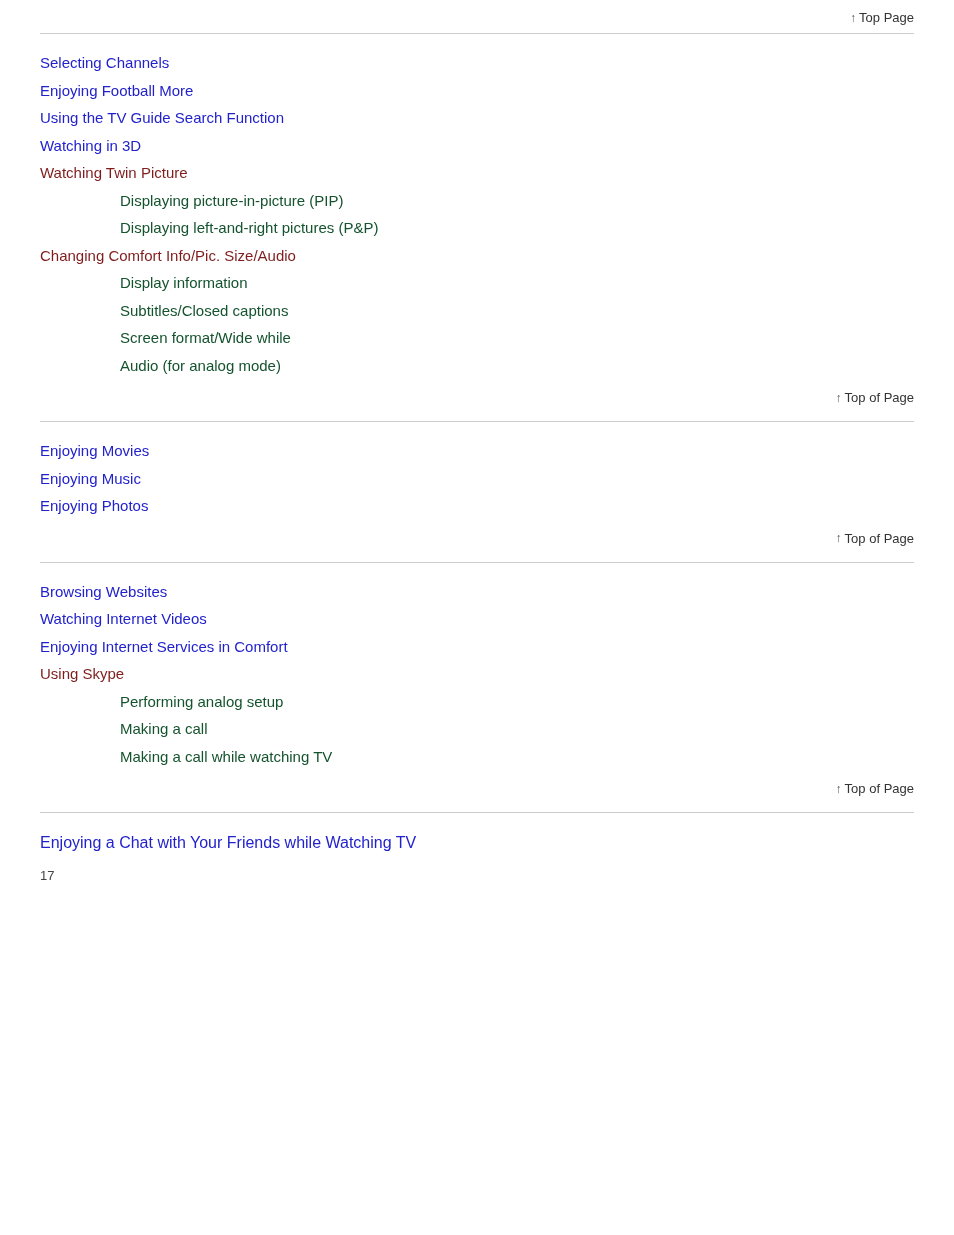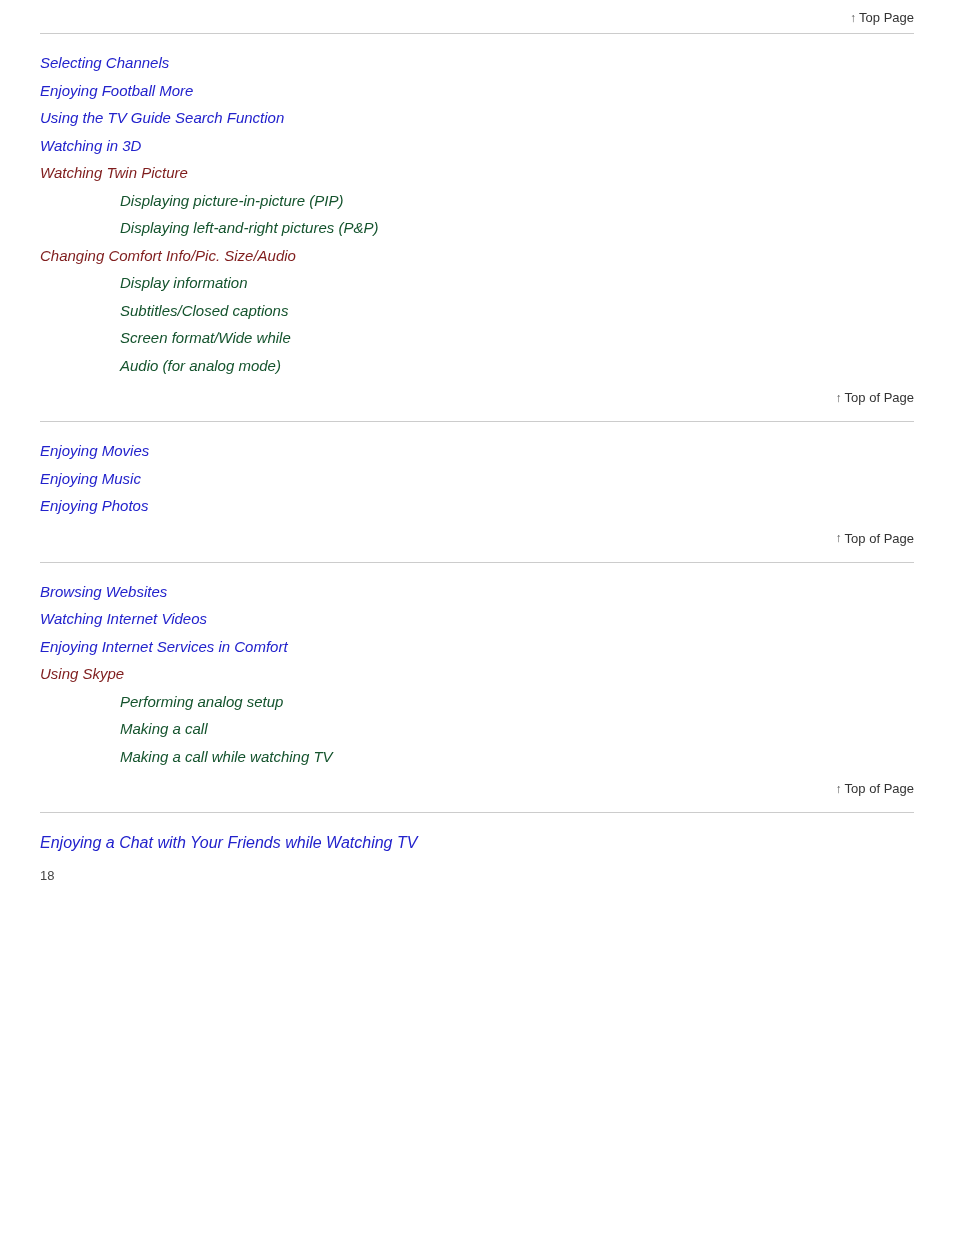--- a/index.html
+++ b/index.html
@@ -49,21 +49,20 @@
     }
 
     .section {
       margin-bottom: 10px;
     }
 
     .nav-list {
       list-style: none;
       padding: 0;
       margin: 12px 0;
-      font-style: italic;
     }
 
     .nav-list li {
       margin-bottom: 2px;
       line-height: 1.7;
     }
 
     .nav-list li a {
       color: #2222cc;
       text-decoration: none;
@@ -216,16 +215,16 @@
     </div>
   </div>
 
   <hr class="section-divider">
   <div class="section last-section">
     <ul class="nav-list">
       <li>
         <a href="#" style="font-size:16px;text-align:right;">Enjoying a Chat with Your Friends while Watching TV</a>
       </li>
     </ul>
-    <p class="page-number">18</p>
+    <p class="page-number">17</p>
   </div>
 
 </div>
 
 </body></html>

